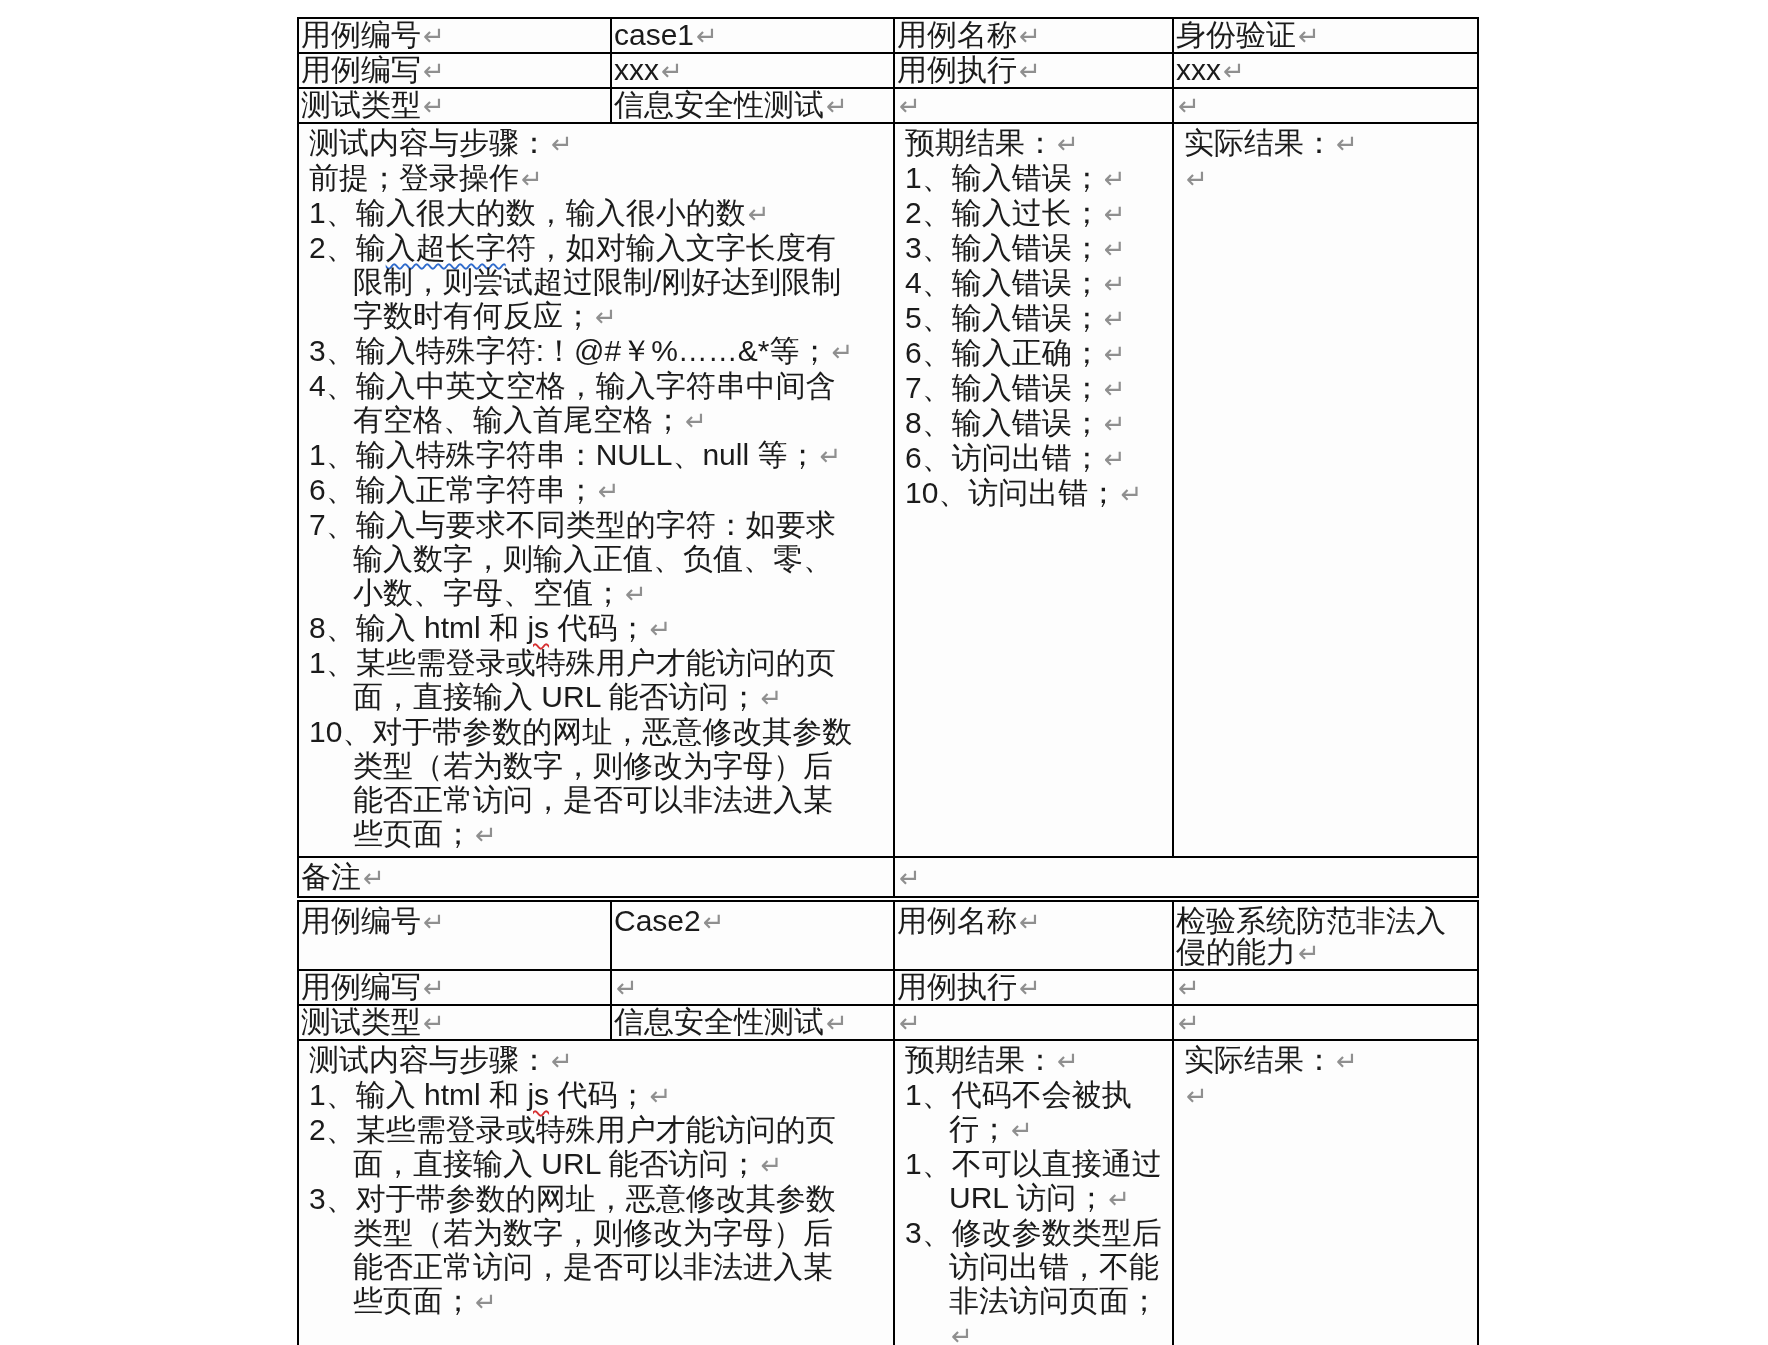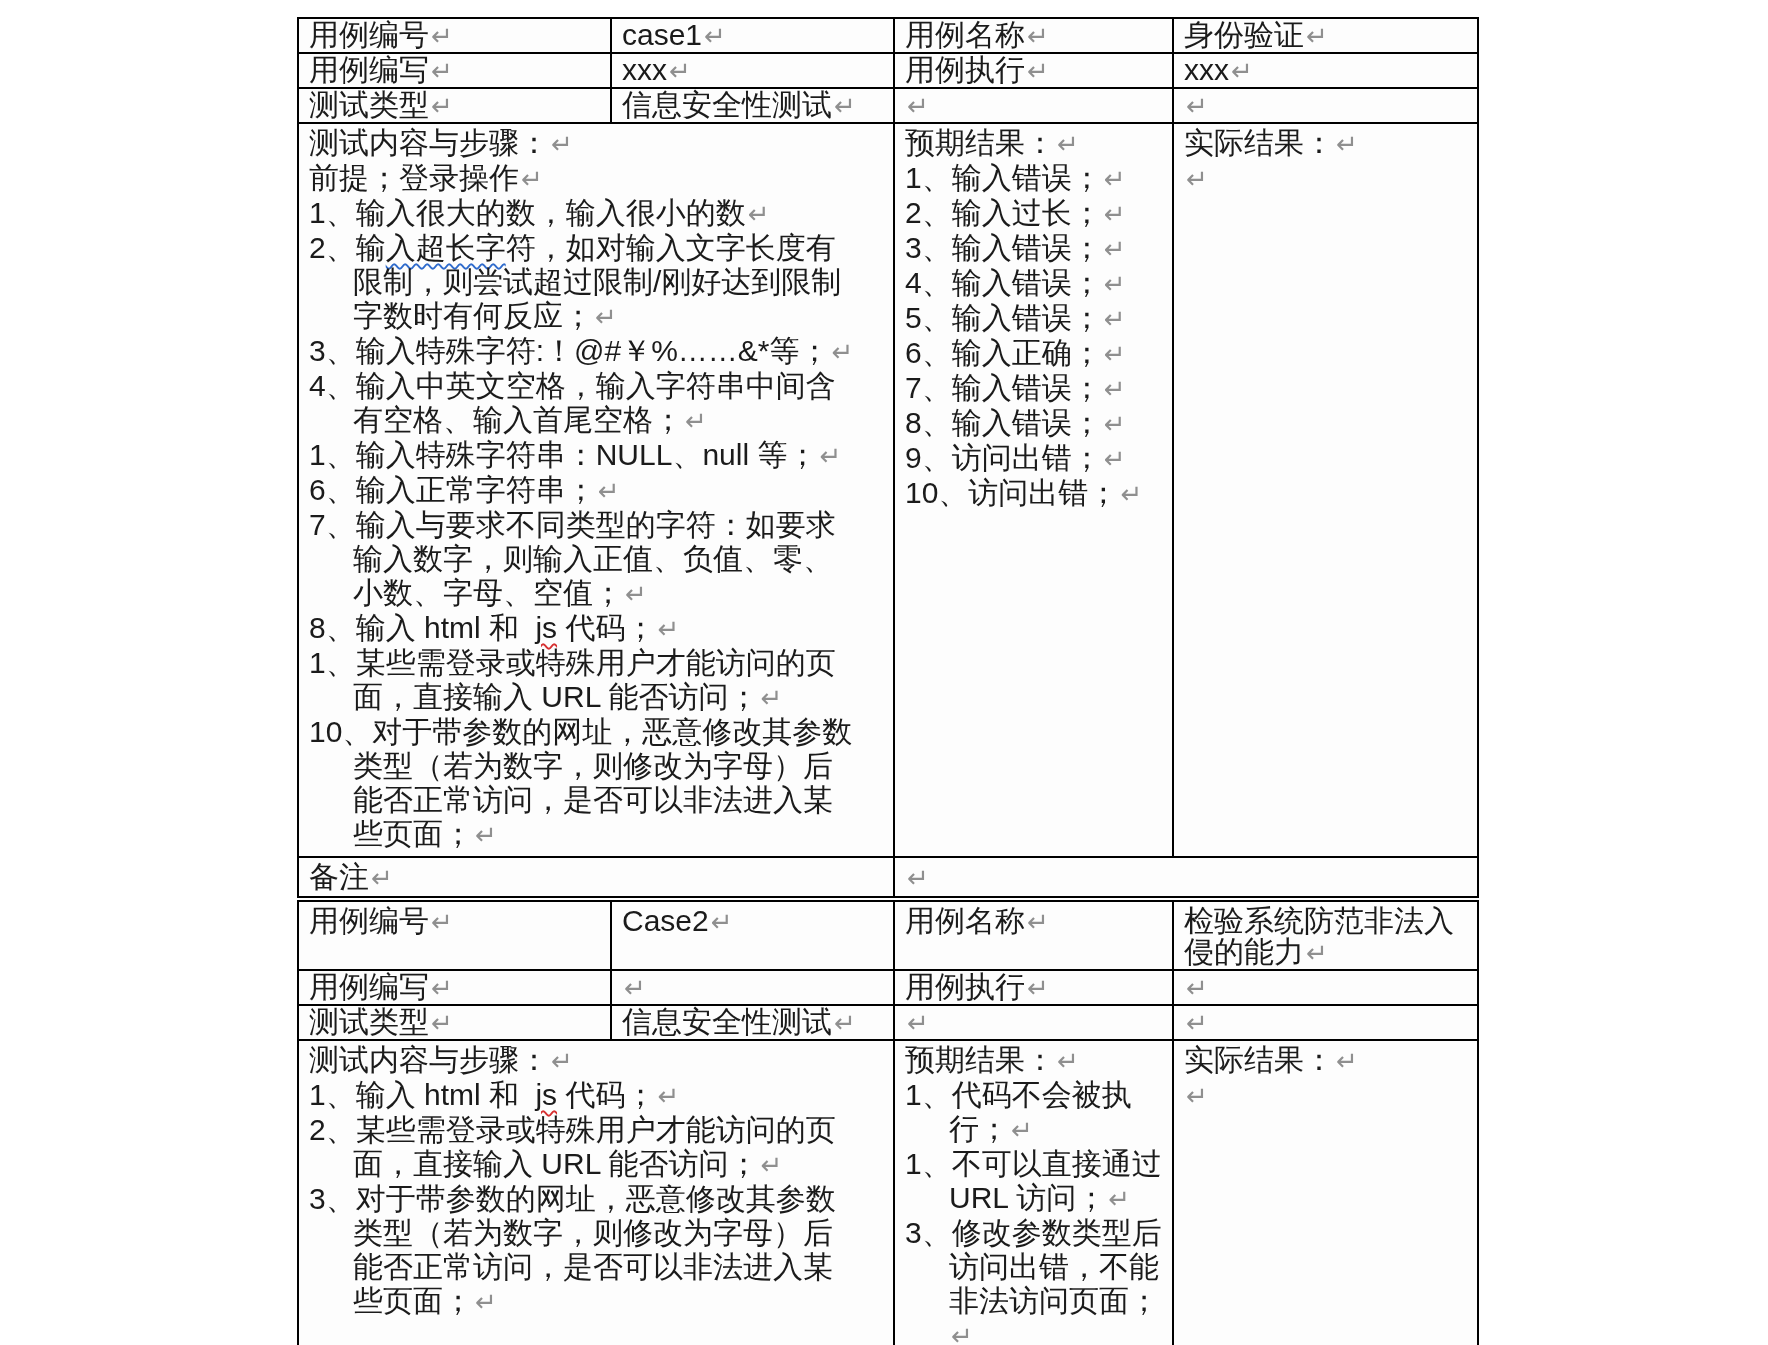--- a/index.html
+++ b/index.html
@@ -18,21 +18,21 @@
   }
   table.case-table td{
     border:2px solid #000000;
     font-size:30px;
     line-height:32px;
     overflow:hidden;
     word-break:break-all;
   }
   td.hcell{
     vertical-align:middle;
-    padding:0 8px 0 10px;
+    padding:0 8px 0 2px;
   }
   tr.hrow{height:35px;}
   tr.hrow-tall{height:56px;}
   tr.hrow-tall td{vertical-align:top;padding-top:3px;line-height:31px;}
   tr.note-row{height:40px;}
   td.content-cell{
     vertical-align:top;
     padding:2px 8px 4px 10px;
   }
   td.steps-cell{padding-right:32px;}
@@ -48,21 +48,21 @@
     font-size:26px;
     padding-left:2px;
     text-decoration:none;
   }
   .wavy{
     text-decoration-line:underline;
     text-decoration-style:wavy;
     text-decoration-thickness:2px;
     text-underline-offset:5px;
   }
-  .wavy-red{text-decoration-color:#d63031;margin-left:8px;}
+  .wavy-red{text-decoration-color:#d63031;}
   .wavy-blue{text-decoration-color:#2f6bcc;}
 </style>
 </head>
 <body>
 
 <div class="page">
 
   <table class="case-table" style="left:297px;top:17px;width:1180px;">
     <colgroup>
       <col style="width:313px">
@@ -107,21 +107,21 @@
       <td class="content-cell expected-cell">
             <div class="para"><span class="para-text">预期结果：</span><span class="pmark">↵</span></div>
             <div class="para"><span class="para-text">1、输入错误；</span><span class="pmark">↵</span></div>
             <div class="para"><span class="para-text">2、输入过长；</span><span class="pmark">↵</span></div>
             <div class="para"><span class="para-text">3、输入错误；</span><span class="pmark">↵</span></div>
             <div class="para"><span class="para-text">4、输入错误；</span><span class="pmark">↵</span></div>
             <div class="para"><span class="para-text">5、输入错误；</span><span class="pmark">↵</span></div>
             <div class="para"><span class="para-text">6、输入正确；</span><span class="pmark">↵</span></div>
             <div class="para"><span class="para-text">7、输入错误；</span><span class="pmark">↵</span></div>
             <div class="para"><span class="para-text">8、输入错误；</span><span class="pmark">↵</span></div>
-            <div class="para"><span class="para-text">9、访问出错；</span><span class="pmark">↵</span></div>
+            <div class="para"><span class="para-text">6、访问出错；</span><span class="pmark">↵</span></div>
             <div class="para"><span class="para-text">10、访问出错；</span><span class="pmark">↵</span></div>
           </td>
       <td class="content-cell">
             <div class="para"><span class="para-text">实际结果：</span><span class="pmark">↵</span></div>
             <div class="para"><span class="para-text"></span><span class="pmark">↵</span></div>
           </td>
     </tr>
     <tr class="note-row">
       <td class="hcell" colspan="2"><span class="para-text">备注</span><span class="pmark">↵</span></td>
       <td class="hcell" colspan="2"><span class="para-text"></span><span class="pmark">↵</span></td>

